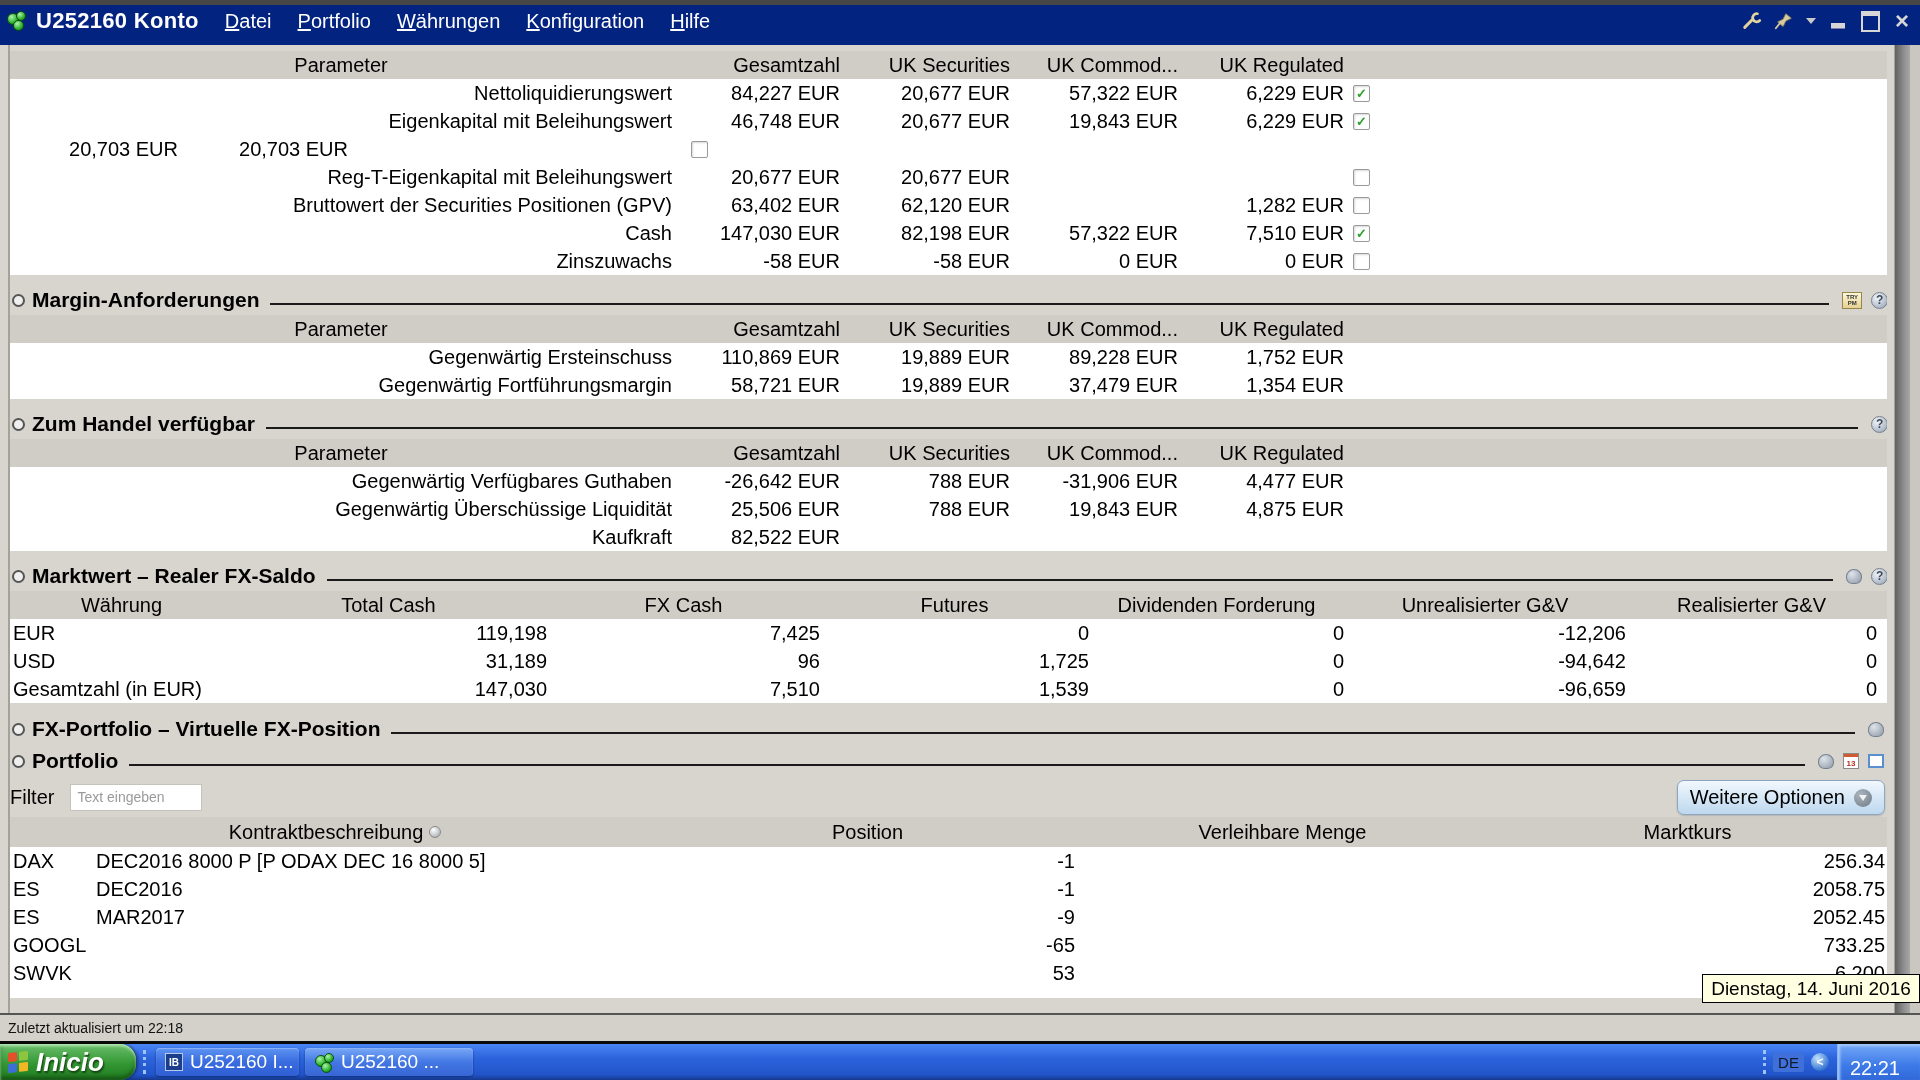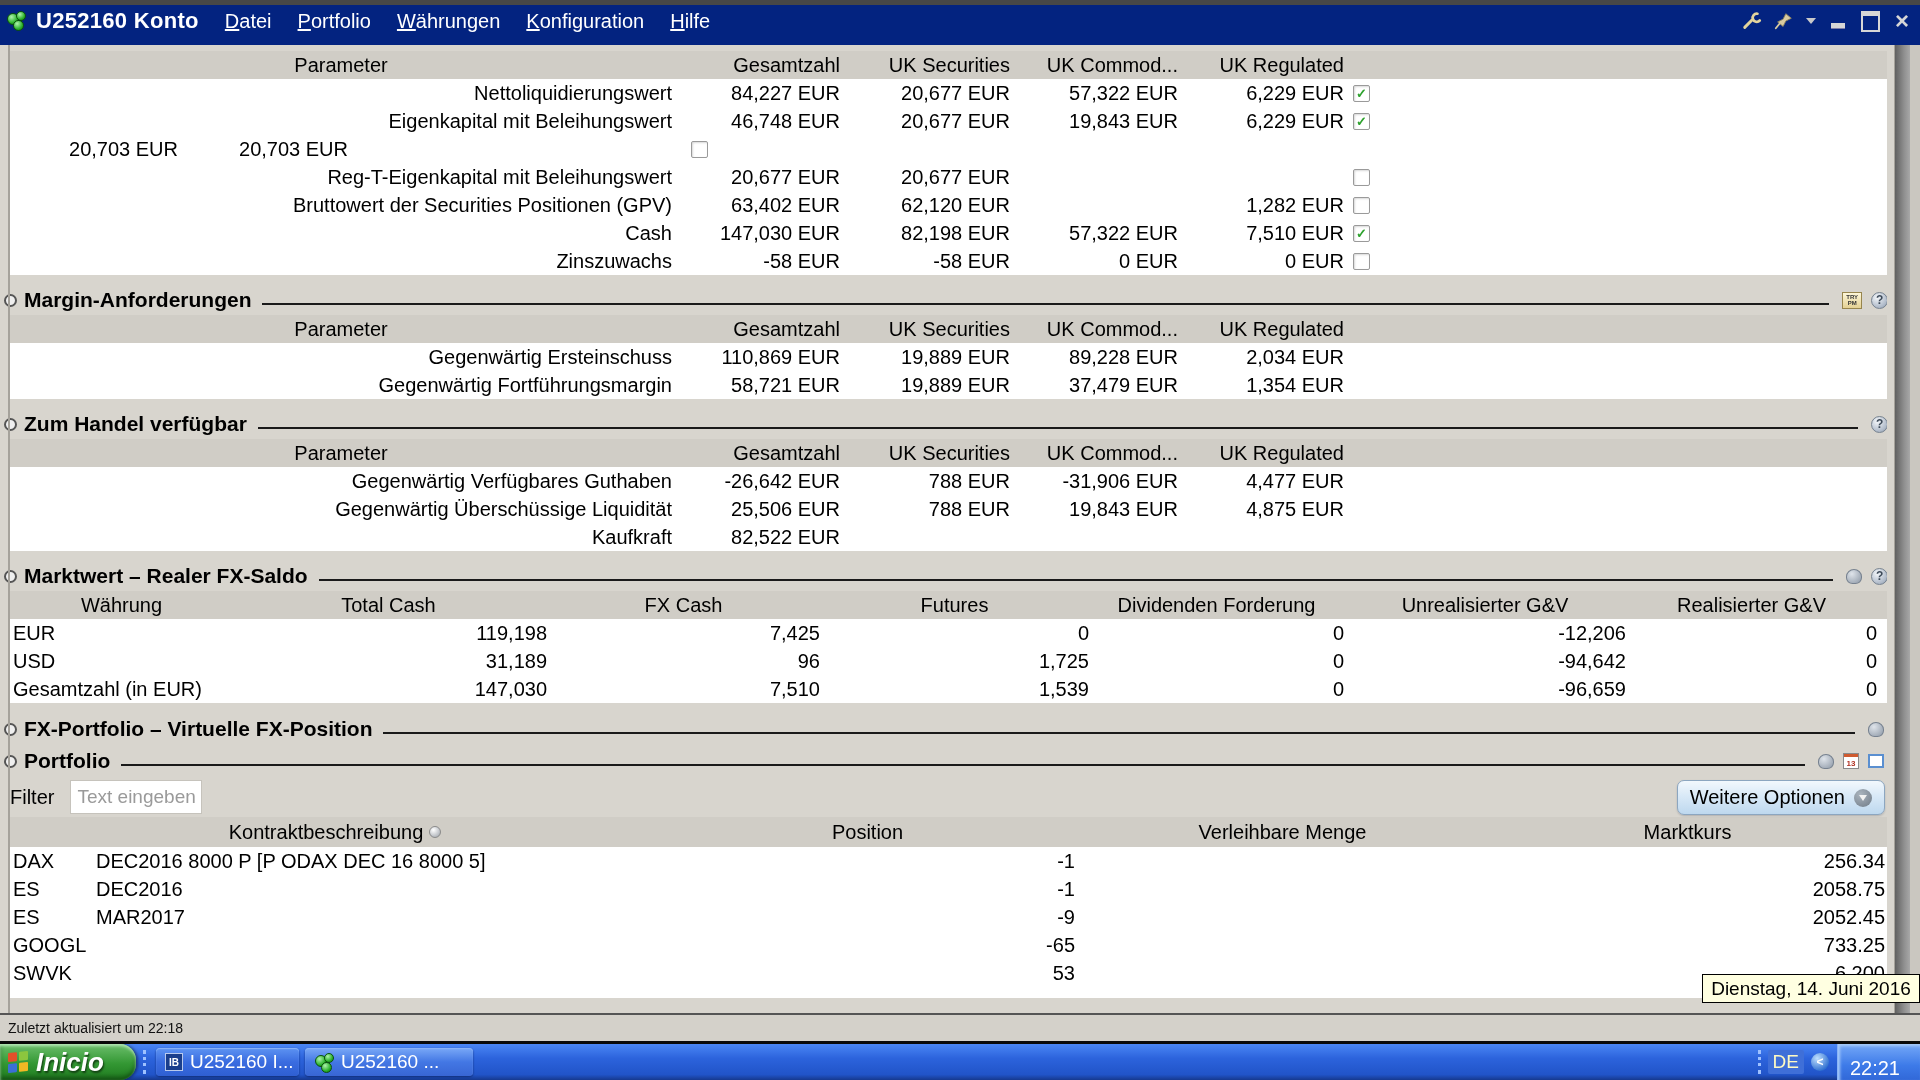--- a/index.html
+++ b/index.html
@@ -40,21 +40,21 @@
   .cld{text-align:right;}
   .cn{text-align:right;}
   .c2{width:168px;}.c3{width:170px;}.c4{width:168px;}.c5{width:166px;}
   .ccb{width:42px;display:flex;justify-content:flex-start;padding-left:9px;box-sizing:border-box;}
   .fill{flex:1;}
   .cb{width:15px;height:15px;background:#fff;border:1px solid #9a9a9a;border-radius:2px;
       box-shadow:inset 1px 1px 2px #d8d8d8;display:flex;align-items:center;justify-content:center;}
   .cb.checked::after{content:"✓";color:#2ea22e;font-weight:bold;font-size:13px;line-height:1;}
 
   
-  .sech{height:30px;display:flex;align-items:center;padding:0 10px 0 4px;gap:7px;}
+  .sech{height:30px;display:flex;align-items:center;padding:0 10px 0 12px;gap:7px;}
   .sech.tall{height:32px;}
   .bullet{width:9px;height:9px;border:2px solid #555;border-radius:50%;background:#efefef;flex:none;}
   .sect{font-weight:bold;font-size:21px;white-space:nowrap;color:#000;}
   .secline{flex:1;border-top:2px solid #1a1a1a;margin:8px 6px 0 4px;height:0;}
   .secicons{display:flex;gap:9px;align-items:center;flex:none;}
   .ico-help{width:17px;height:17px;border-radius:50%;background:radial-gradient(circle at 35% 30%,#f4f7fa,#aeb9c8 70%,#8b98aa);
             border:1px solid #76828f;color:#3d4a58;font-size:12px;font-weight:bold;display:flex;align-items:center;justify-content:center;box-sizing:border-box;}
   .ico-plus{color:#3f9d3f;font-size:22px;font-weight:bold;line-height:16px;text-shadow:0 1px 0 #fff;}
   .ico-hand{width:16px;height:15px;border-radius:55% 55% 45% 45%;background:radial-gradient(circle at 35% 30%,#dfe4ea,#8d98a6);border:1px solid #76818f;box-sizing:border-box;}
   .ico-trypm{width:20px;height:17px;background:linear-gradient(#fdf6d8,#e4d193);border:1px solid #97854c;font-size:6px;line-height:6px;font-weight:bold;color:#333;
@@ -63,21 +63,21 @@
   .ico-cal::before{content:"";display:block;height:3px;background:#cf5b30;}
   .ico-win{width:16px;height:14px;background:#fff;border:2px solid #5a8fd0;box-sizing:border-box;}
 
   
   .f1{width:220px;padding-left:3px;box-sizing:border-box;}
   .f2{width:317px;}.f3{width:273px;}.f4{width:269px;}.f5{width:255px;}.f6{width:282px;}.f7{width:251px;}
   .fxh{text-align:center;}
 
   
   .filterrow{height:40px;display:flex;align-items:center;padding-left:10px;position:relative;font-size:20px;}
-  .filter-input{margin-left:16px;width:132px;height:34px;border:1px solid #c6c3bc;background:#fff;font-size:19px;
+  .filter-input{margin-left:16px;width:132px;height:27px;border:1px solid #c6c3bc;background:#fff;font-size:14px;
                 font-family:"Liberation Sans",sans-serif;padding:0 6px;box-sizing:border-box;color:#444;}
   .filter-input::placeholder{color:#9a9a9a;opacity:1;}
   .more-btn{position:absolute;right:35px;top:3px;height:33px;display:flex;align-items:center;gap:9px;padding:0 12px;
             border:1px solid #8ca6c0;border-radius:7px;font-size:20px;color:#000;
             background:linear-gradient(#f2f8fd,#d9e9f7 45%,#bed8ee);box-shadow:0 1px 2px #b0b0b0;cursor:default;}
   .drop-circle{width:18px;height:18px;border-radius:50%;background:radial-gradient(circle at 35% 30%,#aab4be,#6f7a86);display:flex;align-items:center;justify-content:center;}
   .drop-circle::after{content:"";width:0;height:0;border-left:4px solid transparent;border-right:4px solid transparent;border-top:6px solid #f2f2f2;}
 
   
   .phead30{height:30px;}
@@ -117,21 +117,21 @@
   .qsep{width:0;border-left:3px dotted #9ec1ff;height:24px;margin:0 7px;}
   .tbtn{height:28px;margin:0 3px;border-radius:4px;display:flex;align-items:center;gap:7px;padding:0 9px;box-sizing:border-box;
         color:#fff;font-size:19px;white-space:nowrap;overflow:hidden;
         background:linear-gradient(#5d93f2,#3a6ce0 50%,#2f5fd2);box-shadow:inset 0 1px 1px #8cb4f8, 0 1px 2px #12307a;}
   .tbtn.b1{width:143px;}
   .tbtn.b2{width:168px;background:linear-gradient(#79a8f7,#4377e4 50%,#3866d4);}
   .ib-icon{width:18px;height:18px;flex:none;background:#1a3e8c;border:1px solid #b9c9ec;box-sizing:border-box;color:#fff;
            font-size:10px;font-weight:bold;display:flex;align-items:center;justify-content:center;}
   .coins-sm{width:20px;height:18px;position:relative;flex:none;}
   .tray{margin-left:auto;display:flex;align-items:center;height:36px;}
-  .lang{color:#fef9c3;font-size:19px;background:#3f6fd8;padding:1px 5px;border-radius:2px;margin-right:7px;}
+  .lang{color:#0f172a;font-size:15px;background:#3f6fd8;padding:1px 5px;border-radius:2px;margin-right:7px;}
   .trayicon{width:18px;height:18px;border-radius:50%;background:radial-gradient(circle at 35% 30%,#bfe0ff,#2f6fd0 75%);
             color:#fff;font-size:12px;font-weight:bold;display:flex;align-items:center;justify-content:center;margin-right:6px;}
   .traypanel{height:36px;display:flex;align-items:flex-end;padding:0 20px 0 12px;margin-left:2px;
              background:linear-gradient(#74a8f8,#3d7ae8 60%,#3168d8);box-shadow:inset 2px 2px 3px #a9ccfa;border-left:1px solid #8ab4f8;}
   .clock{color:#fff;font-size:20px;}
 </style>
 </head>
 <body>
 
 <div class="window">
@@ -292,21 +292,21 @@
         <div class="cn c4">UK Commod...</div>
         <div class="cn c5">UK Regulated</div>
         <div class="ccb"></div>
           <div class="fill"></div>
       </div>
       <div class="trow">
         <div class="cl cld">Gegenwärtig Ersteinschuss</div>
         <div class="cn c2">110,869 EUR</div>
         <div class="cn c3">19,889 EUR</div>
         <div class="cn c4">89,228 EUR</div>
-        <div class="cn c5">2,034 EUR</div>
+        <div class="cn c5">1,752 EUR</div>
         <div class="ccb"></div>
           <div class="fill"></div>
       </div>
       <div class="trow">
         <div class="cl cld">Gegenwärtig Fortführungsmargin</div>
         <div class="cn c2">58,721 EUR</div>
         <div class="cn c3">19,889 EUR</div>
         <div class="cn c4">37,479 EUR</div>
         <div class="cn c5">1,354 EUR</div>
         <div class="ccb"></div>

